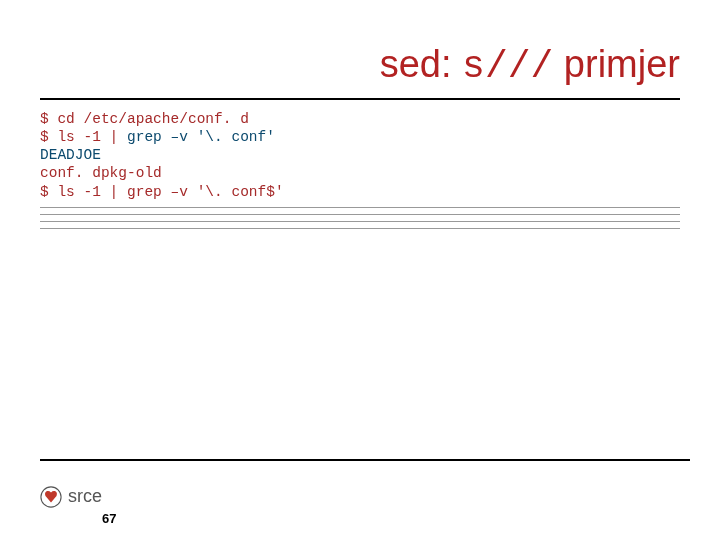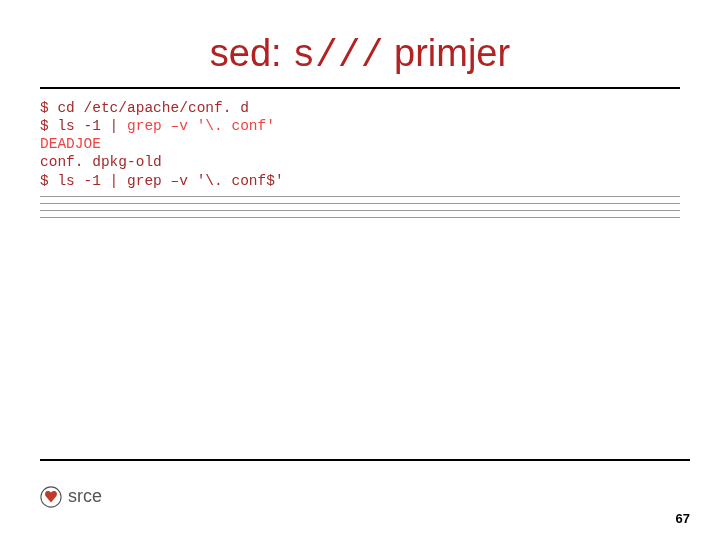--- a/index.html
+++ b/index.html
@@ -13,44 +13,44 @@
     box-sizing: border-box;
   }
   .slide {
     width: 720px;
     height: 540px;
     position: relative;
     box-sizing: border-box;
     padding: 20px 40px 0 40px;
   }
   .title {
-    text-align: center;
+    text-align: right;
     color: #b22222;
     font-size: 38px;
     font-family: Verdana, Arial, sans-serif;
-    margin: 12px 0 0 0;
+    margin: 23px 0 0 0;
     font-weight: normal;
   }
   .title .mono {
     font-family: "Courier New", monospace;
   }
   .hr-title {
     border: none;
     border-top: 2px solid #000;
     margin: 10px 0 10px 0;
   }
   .block {
     font-family: "Courier New", monospace;
     font-size: 14.5px;
     line-height: 1.25;
     color: #a52a2a;
     margin: 0 0 6px 0;
     white-space: pre;
   }
-  .black { color: #ef4444; }
+  .black { color: #0c4a6e; }
   .hr-sep {
     border: none;
     border-top: 1px solid #999;
     margin: 4px 0 6px 0;
   }
   .annot {
     font-family: Arial, sans-serif;
     color: #000;
     font-size: 14px;
   }
@@ -65,21 +65,20 @@
     left: 40px;
     right: 30px;
   }
   .footer-line {
     border: none;
     border-top: 2px solid #000;
     margin: 0 0 6px 0;
   }
   .footer-row {
     display: flex;
-    justify-content: space-between;
     align-items: center;
   }
   .brand {
     display: flex;
     align-items: center;
     gap: 6px;
     font-family: Arial, sans-serif;
     font-size: 18px;
     color: #555;
   }

